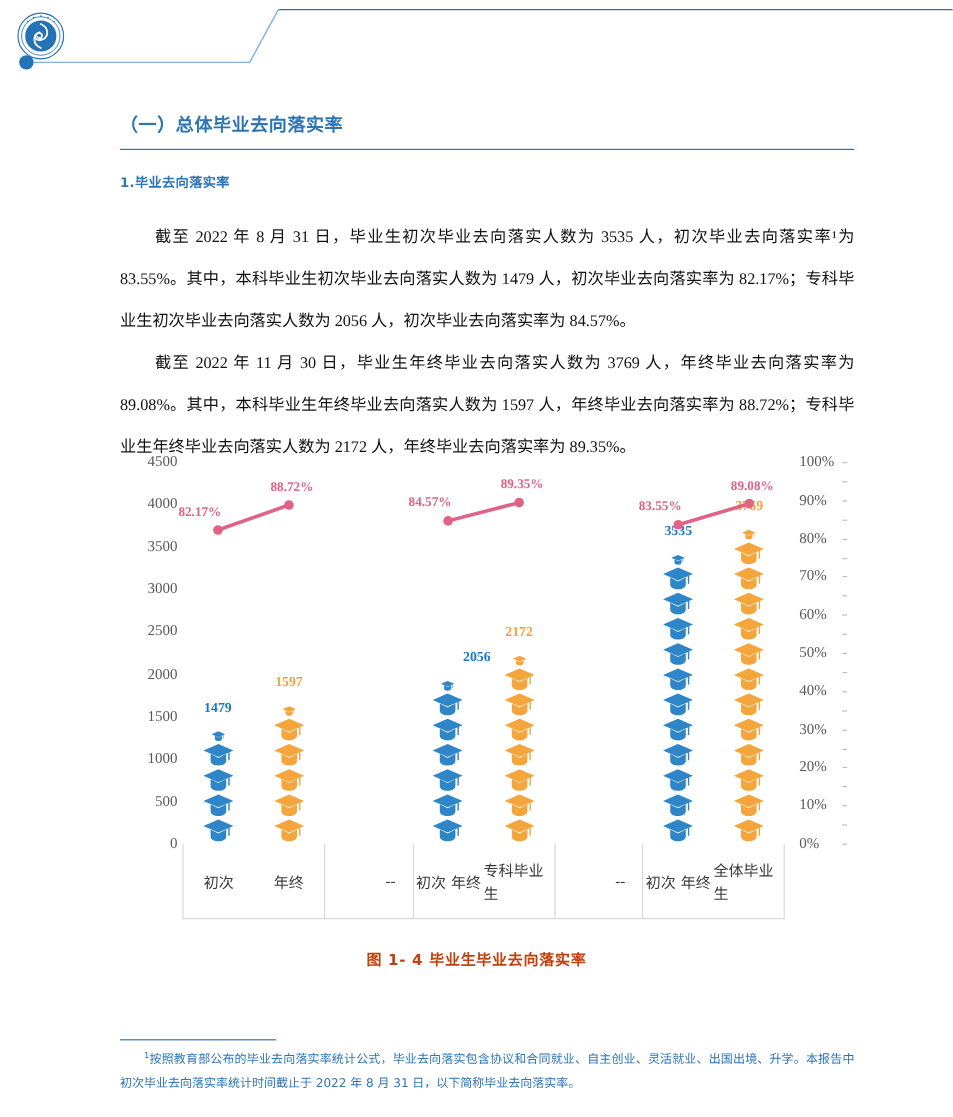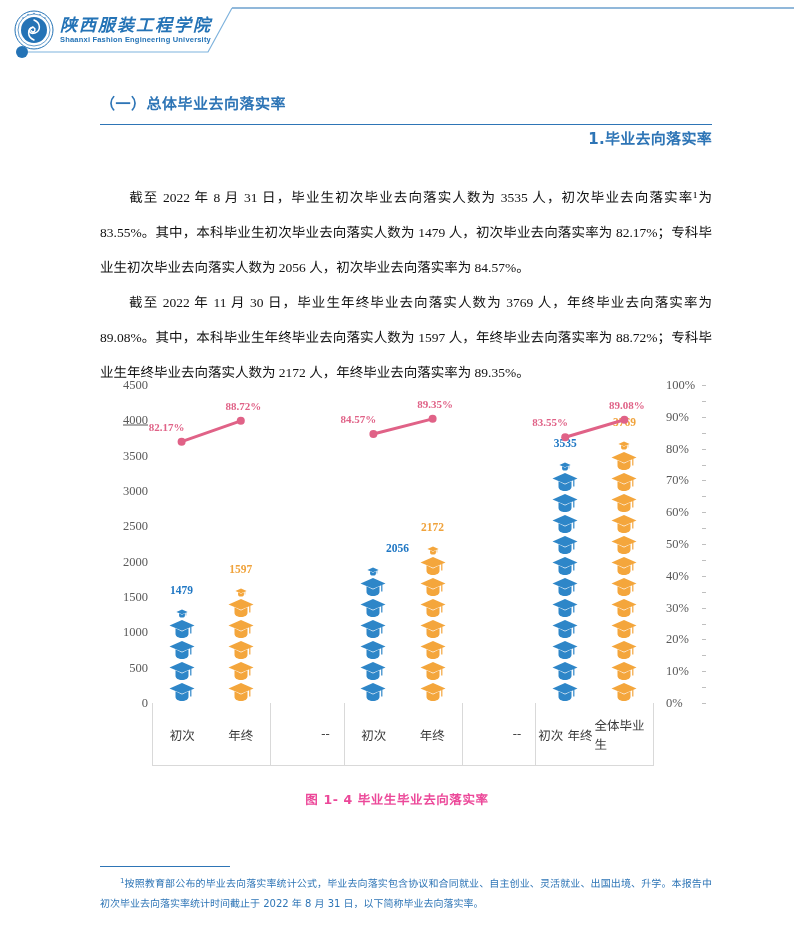--- a/index.html
+++ b/index.html
@@ -26,23 +26,23 @@
 
   
   .sec-title{
     position:absolute;left:100px;top:92px;width:612px;
     font-family:"DejaVu Sans","Liberation Sans",sans-serif;
     font-size:15px;font-weight:700;color:#2e75b6;letter-spacing:.5px;
   }
   .sec-rule{position:absolute;left:100px;top:124px;width:612px;height:1px;background:#2e75b6;}
 
   .sub-title{
-    position:absolute;left:100px;top:127px;width:612px;
+    position:absolute;left:100px;top:143px;width:612px;
     font-family:"DejaVu Sans","Liberation Sans",sans-serif;
-    font-size:15px;font-weight:700;color:#2e75b6;letter-spacing:.3px;text-align:right;
+    font-size:11px;font-weight:700;color:#2e75b6;letter-spacing:.3px;
   }
 
   
   .para{
     position:absolute;left:100px;width:612px;
     font-size:13.5px;line-height:35px;text-align:justify;
     text-justify:inter-ideograph;color:#111;
     font-family:"Liberation Serif","DejaVu Serif",serif;
   }
   .para .ind{display:inline-block;width:28px;}
@@ -103,21 +103,21 @@
   .xcell.sep{flex:0.62 1 0;}
   .xrow1{flex:1 1 0;display:flex;align-items:center;justify-content:space-around;}
   .xrow2{flex:1 1 0;display:flex;align-items:center;justify-content:center;}
   .xrow1 span,.xrow2 span{font-size:12.5px;color:#3a3a3a;
     font-family:"Liberation Serif","DejaVu Serif",serif;}
 
   
   .caption{
     position:absolute;left:0;top:789px;width:794px;text-align:center;
     font-family:"DejaVu Sans","Liberation Sans",sans-serif;
-    font-size:12.5px;font-weight:700;color:#ec4899;letter-spacing:.6px;
+    font-size:12.5px;font-weight:700;color:#c2410c;letter-spacing:.6px;
   }
 
   
   .fn-rule{position:absolute;left:100px;top:866px;width:130px;height:1px;background:#2e75b6;}
   .footnote{
     position:absolute;left:100px;top:874px;width:612px;
     font-size:10px;line-height:20px;color:#2e75b6;text-align:justify;
     font-family:"DejaVu Sans","Liberation Sans",sans-serif;
   }
   .footnote .ind{display:inline-block;width:20px;}
@@ -142,24 +142,20 @@
                c-0.4 1.8 -2.8 2.2 -3.6 0.5" fill="none" stroke="#ffffff" stroke-width="1.5" stroke-linecap="round"></path>
       <path d="M20 30 c-7 -3 -7 -11 -1 -13" fill="none" stroke="#ffffff" stroke-width="1.5" stroke-linecap="round"></path>
       <g fill="#2473b6">
         <circle cx="20" cy="3.4" r="0.7"></circle>
           <circle cx="26" cy="4.6" r="0.7"></circle>
         <circle cx="31" cy="8" r="0.7"></circle>
           <circle cx="14" cy="4.6" r="0.7"></circle>
         <circle cx="9" cy="8" r="0.7"></circle>
       </g>
     </svg>
-    <div class="logo-text">
-      <div class="logo-cn">陕西服装工程学院</div>
-      <div class="logo-en">Shaanxi Fashion Engineering University</div>
-    </div>
   </div>
 </div>
 
 <div class="sec-title">（一）总体毕业去向落实率</div>
 <div class="sec-rule"></div>
 <div class="sub-title">1.毕业去向落实率</div>
 
 <div class="para" id="para1"><span class="ind"></span><span>截至 2022 年 8 月 31 日，毕业生初次毕业去向落实人数为 3535 人，初次毕业去向落实率¹为 83.55%。其中，本科毕业生初次毕业去向落实人数为 1479 人，初次毕业去向落实率为 82.17%；专科毕业生初次毕业去向落实人数为 2056 人，初次毕业去向落实率为 84.57%。</span></div>
 <div class="para" id="para2"><span class="ind"></span><span>截至 2022 年 11 月 30 日，毕业生年终毕业去向落实人数为 3769 人，年终毕业去向落实率为 89.08%。其中，本科毕业生年终毕业去向落实人数为 1597 人，年终毕业去向落实率为 88.72%；专科毕业生年终毕业去向落实人数为 2172 人，年终毕业去向落实率为 89.35%。</span></div>
 
@@ -167,21 +163,21 @@
 
   <div class="axis-left">
       <span style="top: 318px;">0</span>
       <span style="top: 282.667px;">500</span>
       <span style="top: 247.333px;">1000</span>
       <span style="top: 212px;">1500</span>
       <span style="top: 176.667px;">2000</span>
       <span style="top: 141.333px;">2500</span>
       <span style="top: 106px;">3000</span>
       <span style="top: 70.6667px;">3500</span>
-      <span style="top: 35.3333px; text-decoration: underline;">4000</span>
+      <span style="top: 35.3333px;">4000</span>
       <span style="top: 0px;">4500</span>
     </div>
   <div class="axis-right">
       <span style="top: 318px;">0%</span>
       <i style="top: 318px;"></i>
       <i style="top: 302.1px;"></i>
       <span style="top: 286.2px;">10%</span>
       <i style="top: 286.2px;"></i>
       <i style="top: 270.3px;"></i>
       <span style="top: 254.4px;">20%</span>
@@ -633,20 +629,23 @@
       <div class="xrow1"></div>
       <div class="xrow2">
           <span>--</span>
         </div>
     </div>
     <div class="xcell">
       <div class="xrow1">
           <span>初次</span>
           <span>年终</span>
         </div>
+      <div class="xrow2">
+          <span>专科毕业生</span>
+        </div>
     </div>
     <div class="xcell sep">
       <div class="xrow1"></div>
       <div class="xrow2">
           <span>--</span>
         </div>
     </div>
     <div class="xcell">
       <div class="xrow1">
           <span>初次</span>

